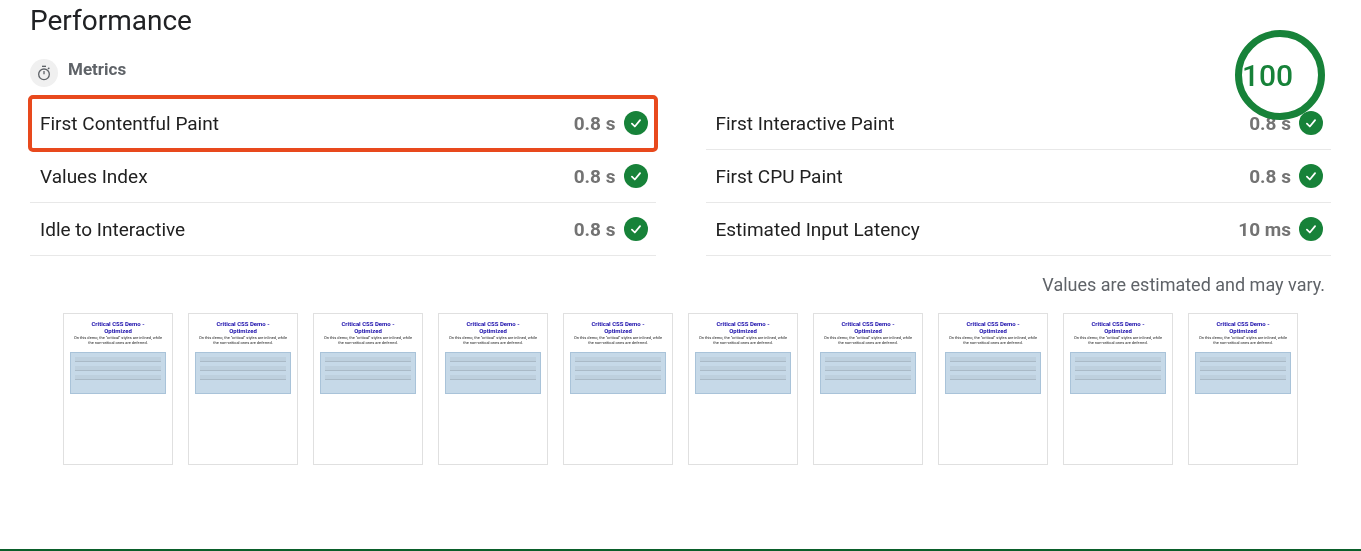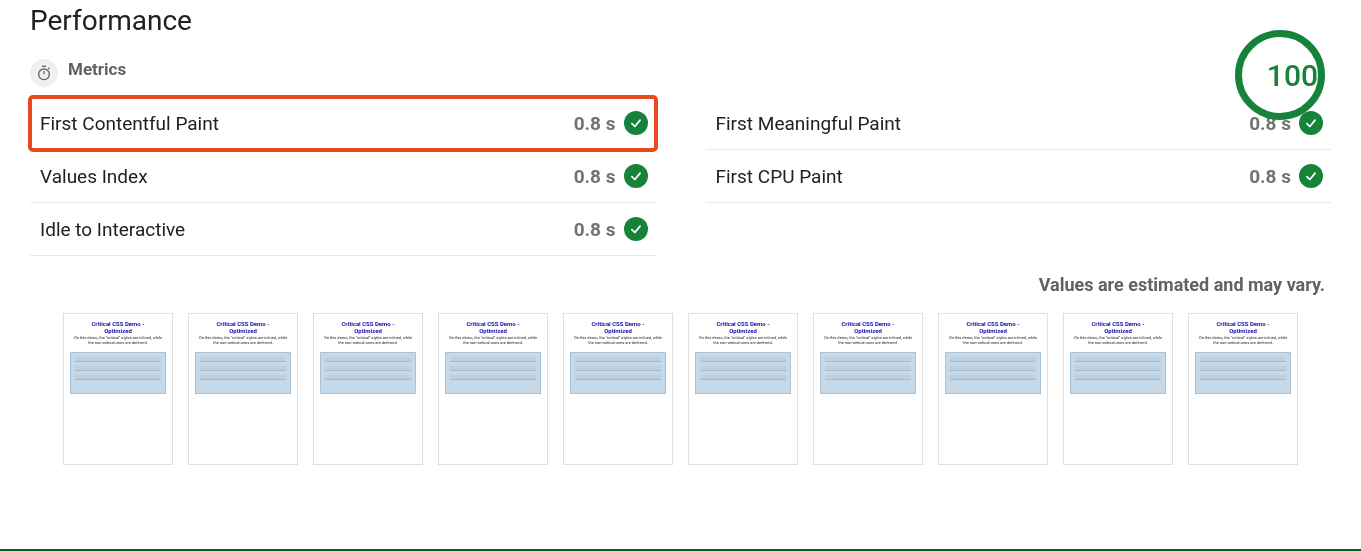--- a/index.html
+++ b/index.html
@@ -27,21 +27,21 @@
   .score-gauge {
     position: absolute;
     top: 30px;
     right: 36px;
     width: 90px;
     height: 90px;
     border: 7px solid #178239;
     border-radius: 50%;
     display: flex;
     align-items: center;
-    justify-content: flex-end;
+    justify-content: flex-start;
     font-size: 30px;
     font-weight: 500;
     color: #178239;
   }
   .section-header {
     display: flex;
     gap: 10px;
     margin-bottom: 10px;
   }
   .stopwatch {
@@ -97,21 +97,20 @@
     align-items: center;
     justify-content: center;
     flex-shrink: 0;
   }
   .check-icon svg { display: block; }
   .footnote {
     text-align: right;
     color: #5f6368;
     font-size: 18px;
     margin: 18px 6px 18px 0;
-    font-weight: bold;
   }
   .filmstrip {
     display: flex;
     gap: 15px;
     justify-content: center;
     margin: 0 30px 14px 30px;
   }
   .frame {
     width: 110px;
     height: 152px;
@@ -211,41 +210,52 @@
             <span class="check-icon">
               <svg width="14" height="14" viewBox="0 0 24 24">
                 <polyline points="5,13 10,18 19,7" fill="none" stroke="#fff" stroke-width="3" stroke-linecap="round" stroke-linejoin="round"></polyline>
               </svg>
             </span>
           </span>
         </div>
       </div>
     <div class="metrics-col" id="col-right">
         <div class="metric-row">
-          <span>First Meaningful Paint</span>
+          <span>First Interactive Paint</span>
           <span class="metric-value-wrap">
             <span class="metric-value">0.8 s</span>
             <span class="check-icon">
               <svg width="14" height="14" viewBox="0 0 24 24">
                 <polyline points="5,13 10,18 19,7" fill="none" stroke="#fff" stroke-width="3" stroke-linecap="round" stroke-linejoin="round"></polyline>
               </svg>
             </span>
           </span>
         </div>
         <div class="metric-row">
           <span>First CPU Paint</span>
           <span class="metric-value-wrap">
             <span class="metric-value">0.8 s</span>
             <span class="check-icon">
               <svg width="14" height="14" viewBox="0 0 24 24">
                 <polyline points="5,13 10,18 19,7" fill="none" stroke="#fff" stroke-width="3" stroke-linecap="round" stroke-linejoin="round"></polyline>
               </svg>
             </span>
           </span>
         </div>
+        <div class="metric-row">
+          <span>Estimated Input Latency</span>
+          <span class="metric-value-wrap">
+            <span class="metric-value">10 ms</span>
+            <span class="check-icon">
+              <svg width="14" height="14" viewBox="0 0 24 24">
+                <polyline points="5,13 10,18 19,7" fill="none" stroke="#fff" stroke-width="3" stroke-linecap="round" stroke-linejoin="round"></polyline>
+              </svg>
+            </span>
+          </span>
+        </div>
       </div>
   </div>
 
   <div class="footnote">Values are estimated and may vary.</div>
 
   <div class="filmstrip" id="filmstrip">
       <div class="frame">
         <div class="frame-title">Critical CSS Demo -<br>Optimized</div>
         <div class="frame-desc">On this demo, the "critical" styles are inlined, while the non-critical ones are deferred.</div>
         <div class="frame-box tall">

